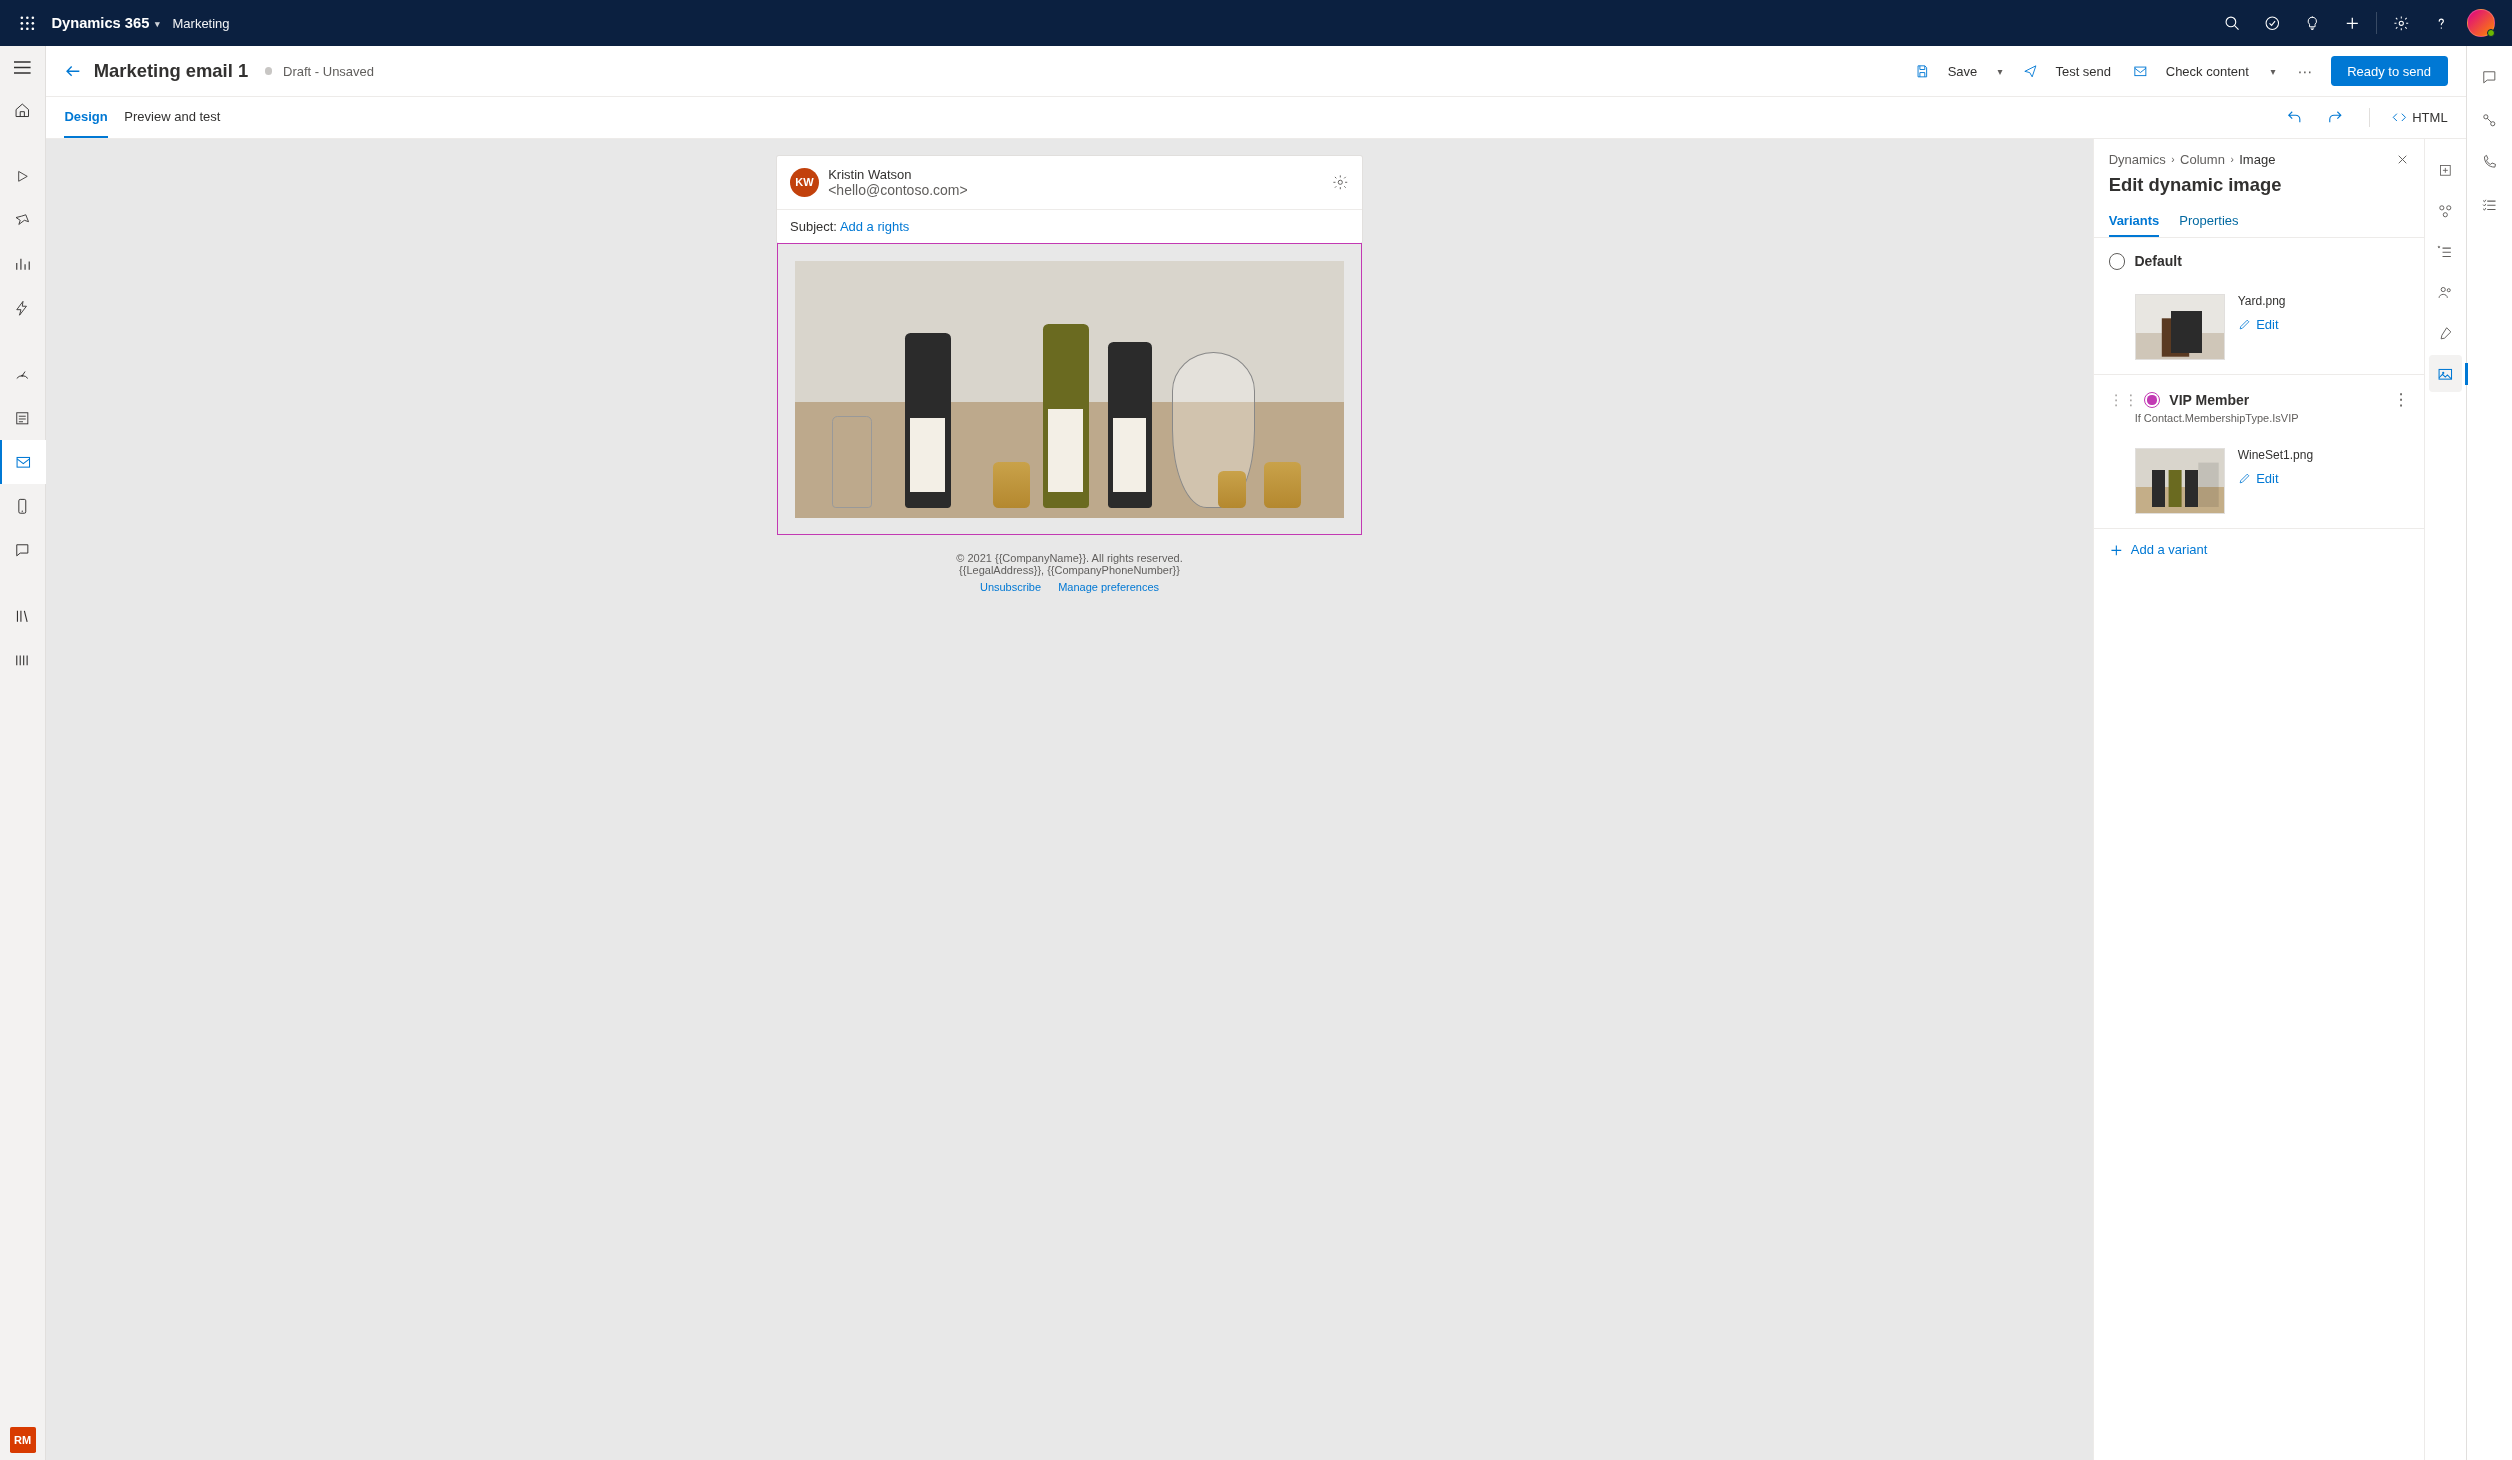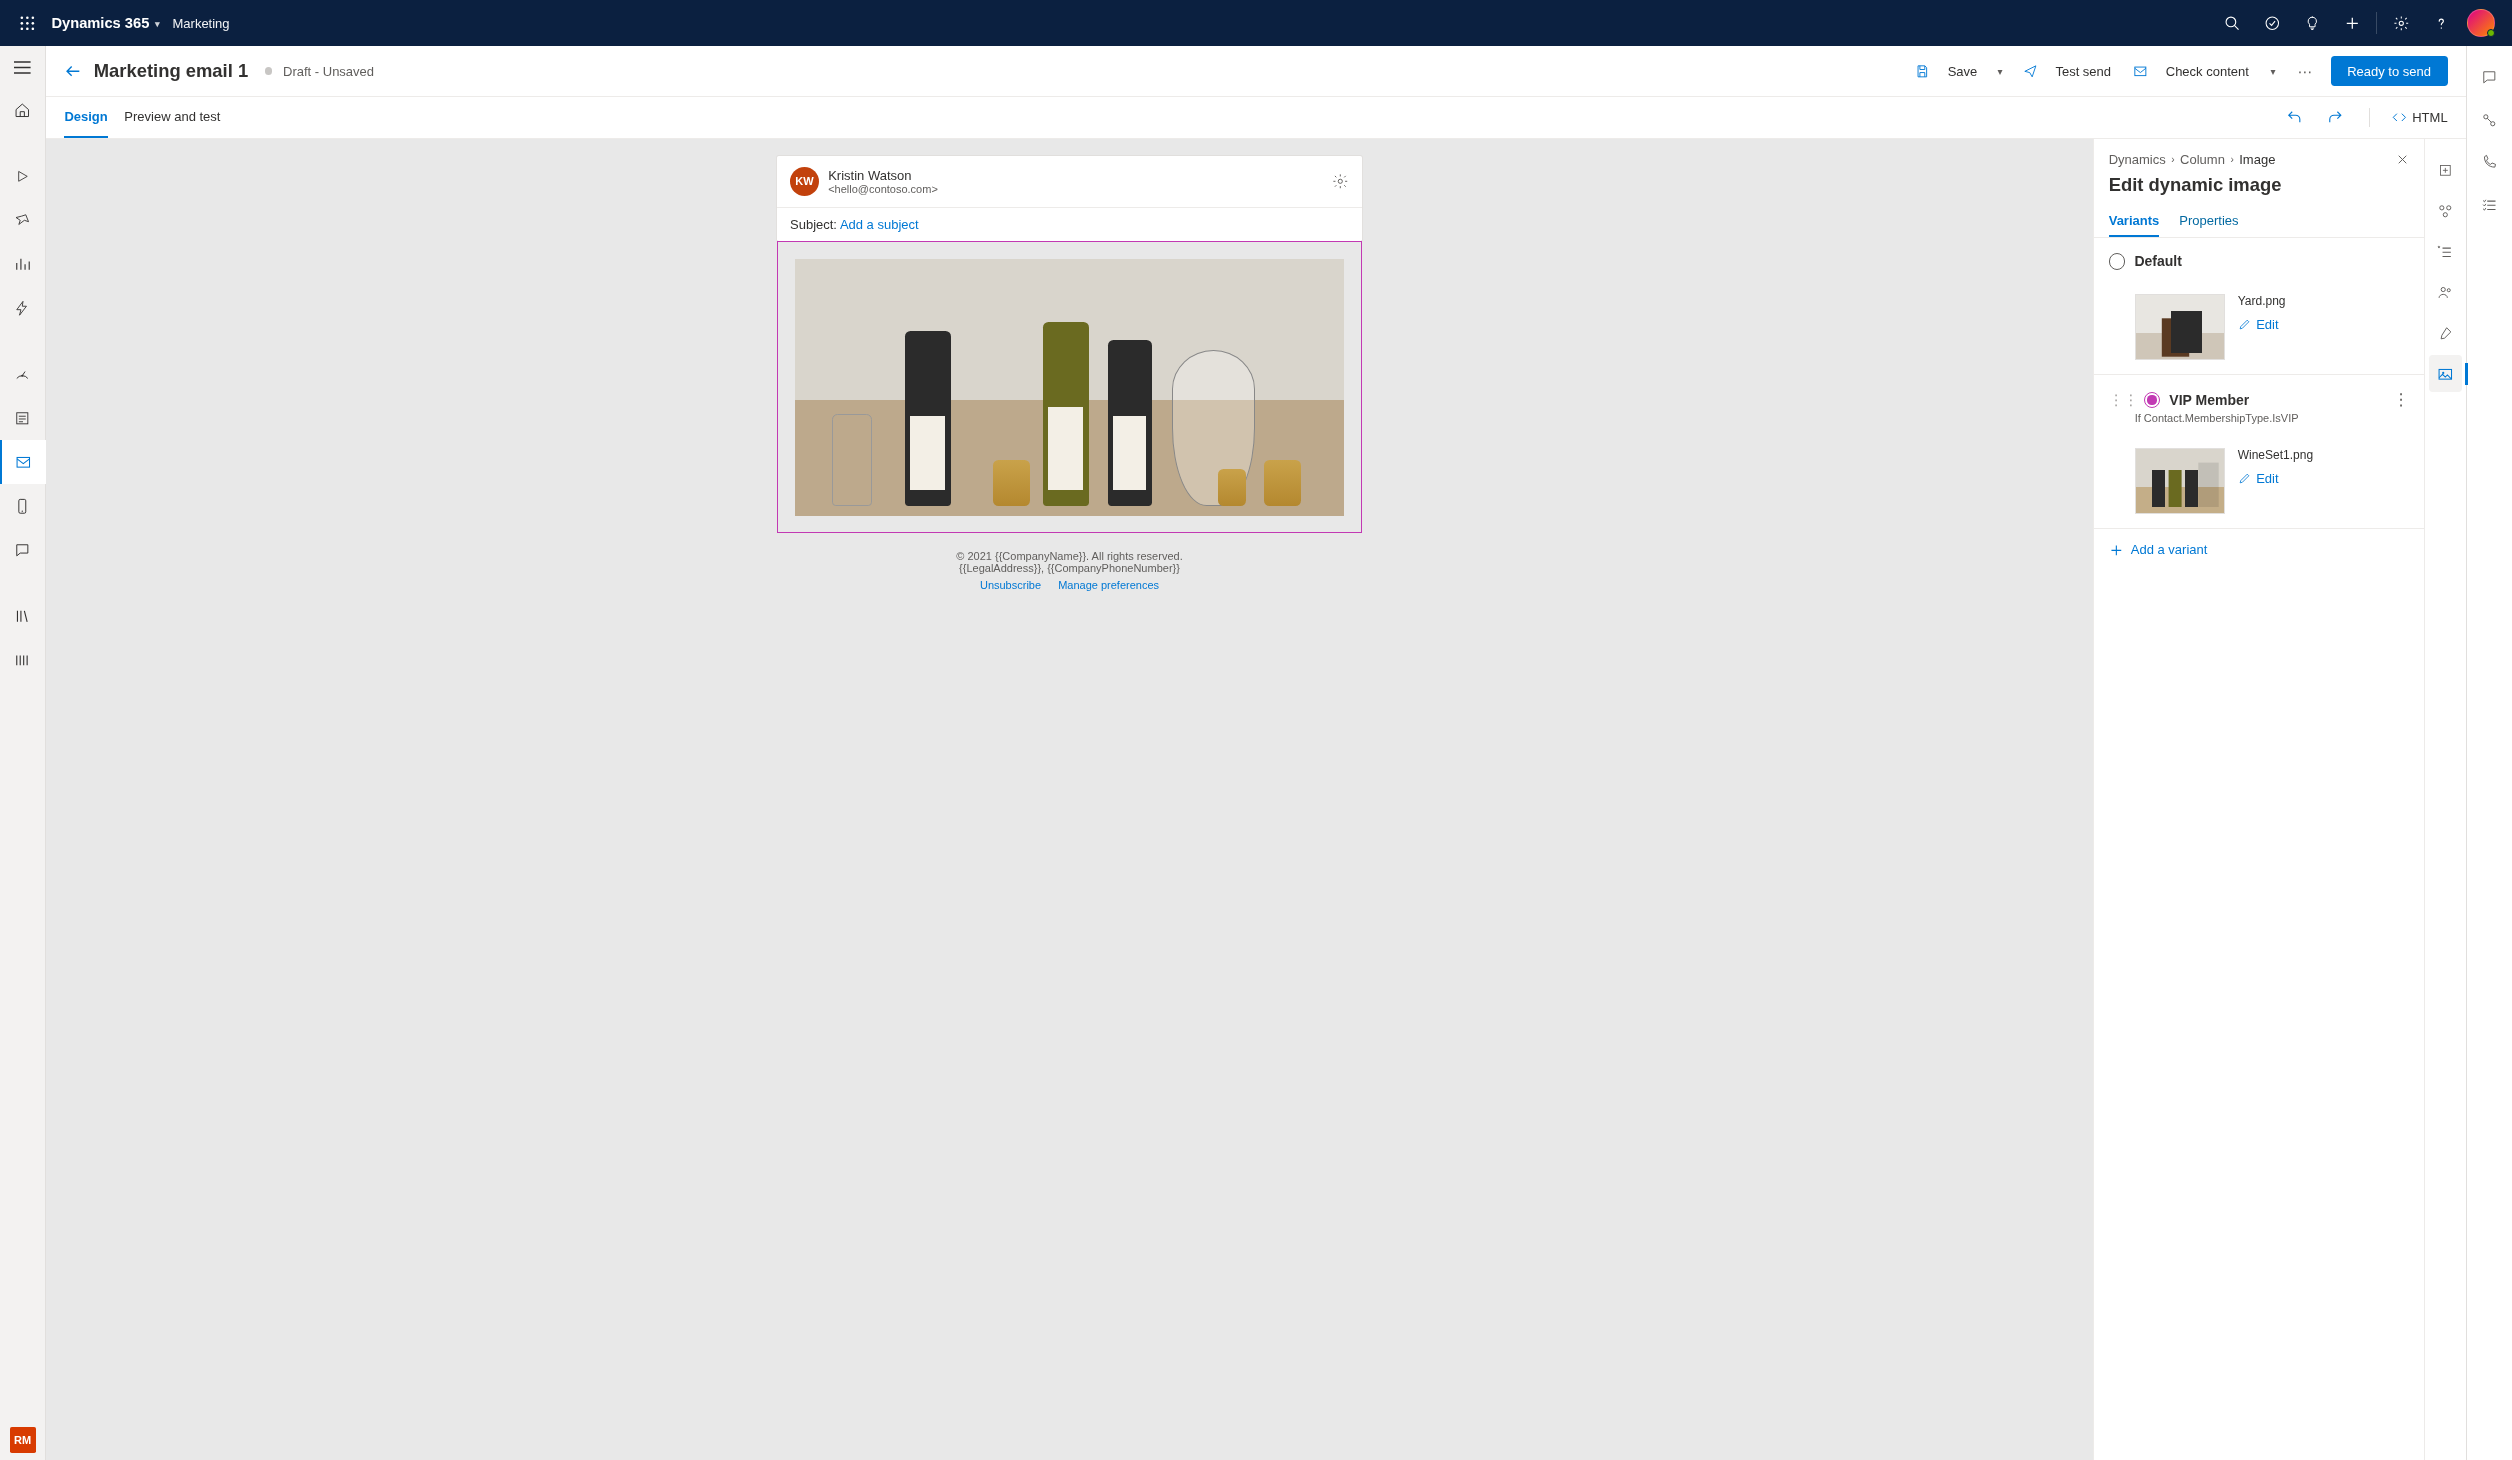--- a/index.html
+++ b/index.html
@@ -62,21 +62,21 @@
 
 .workspace { flex:1; display:flex; min-height:0; }
 
 
 .canvas-wrap { flex:1; background:#e8e8e8; padding:16.6px 14.7px; overflow:auto; }
 .canvas-stage { background:#e8e8e8; display:flex; flex-direction:column; align-items:center; }
 .email-card { width:585px; background:#fff; border-radius:1.8px; box-shadow:0 0 0 0.9px #e1dfdd; }
 .email-header { display:flex; align-items:center; padding:11px 13px; gap:9.2px; border-bottom:0.9px solid #edebe9; }
 .email-header .av { width:29px; height:29px; border-radius:50%; background:#c2410c; color:#fff; display:flex; align-items:center; justify-content:center; font-size:11px; font-weight:600; }
 .email-header .who .n { font-size:13px; color:#323130; }
-.email-header .who .e { font-size:11px; color:#605e5c; }
+.email-header .who .e { font-size:14px; color:#605e5c; }
 .email-header .gear { margin-left:auto; color:#605e5c; cursor:pointer; }
 .email-subject { padding:9.2px 13px; font-size:13px; color:#323130; }
 .email-subject .link { color:#0078d4; cursor:pointer; }
 .email-body { width:585px; }
 .brandband { background:#1f1410; color:#fff; text-align:center; padding:14.7px; font-family:'Brush Script MT', cursive; font-size:26px; font-style:italic; }
 .hero-wrap { border:1.8px solid #c239b3; padding:16.6px; }
 .hero { width:100%; height:257px; background:#555; position:relative; overflow:hidden; }
 
 .hero .bg { position:absolute; inset:0; background:linear-gradient(#d9d5cc 0 55%, #bda98c 55% 100%); }
 .hero .shape { position:absolute; bottom:9.2px; border-radius:5.5px 5.5px 3.7px 3.7px; }
@@ -348,21 +348,21 @@
                 <div class="e">&lt;hello@contoso.com&gt;</div>
               </div>
               <div class="gear">
                   <svg width="16.6" height="16.6" viewBox="0 0 24 24">
                     <circle cx="12" cy="12" r="3" stroke="#605e5c" stroke-width="1.4" fill="none"></circle>
                     <path d="M12 2v3M12 19v3M4.2 4.2l2.1 2.1M17.7 17.7l2.1 2.1M2 12h3M19 12h3M4.2 19.8l2.1-2.1M17.7 6.3l2.1-2.1" stroke="#605e5c" stroke-width="1.4"></path>
                   </svg>
                 </div>
             </div>
             <div class="email-subject">
-              <span>Subject: </span><span class="link">Add a subject</span>
+              <span>Subject: </span><span class="link">Add a rights</span>
             </div>
           </div>
           <div class="email-body">
             <div class="hero-wrap">
               <div class="hero">
                 <div class="bg"></div>
                 <div class="shape g1"></div>
                 <div class="shape b1"></div>
                 <div class="shape b2"></div>
                 <div class="shape b3"></div>

